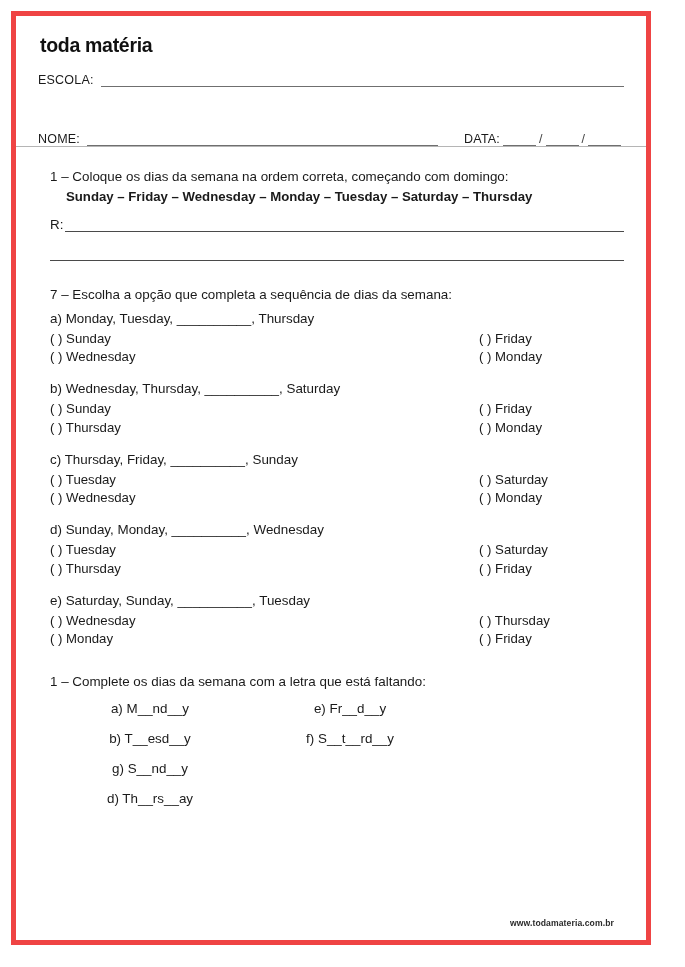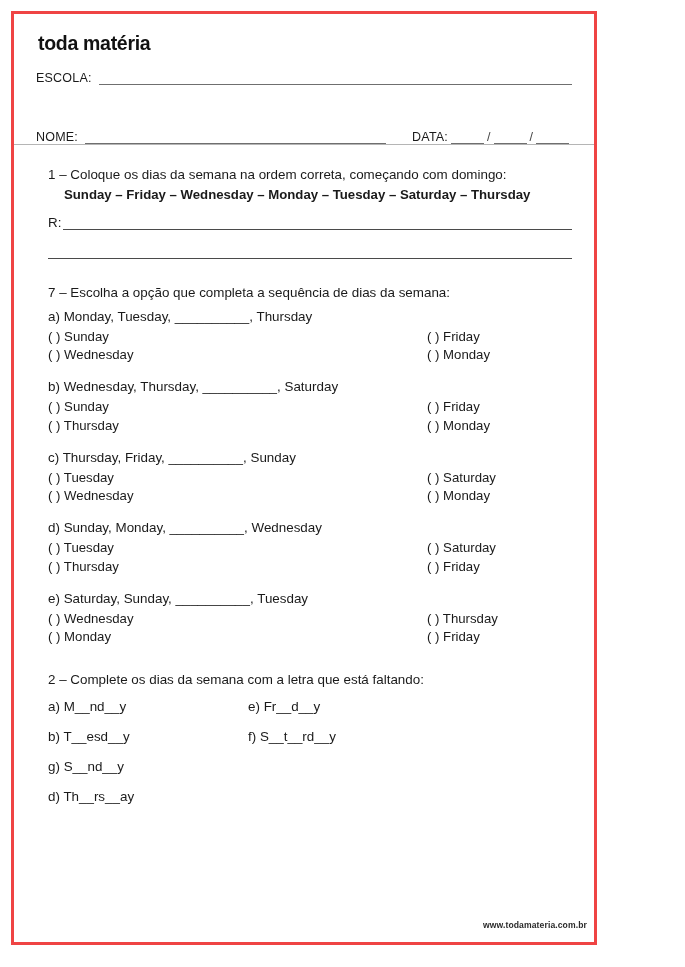--- a/index.html
+++ b/index.html
@@ -13,23 +13,23 @@
     font-family: "Liberation Sans", sans-serif;
     color: #1a1a1a;
     position: relative;
     overflow: hidden;
   }
 
   .page {
     position: absolute;
     left: 11px;
     top: 11px;
-    width: 586px;
+    width: 640px;
     height: 934px;
-    border: 3px solid #ef4444;
+    border: 5px solid #ef4444;
     box-sizing: border-box;
     background: #fff;
   }
 
   
   .header {
     border-bottom: 1px solid #b5b5b5;
     padding: 16px 22px 12px 22px;
     box-sizing: border-box;
     height: 131px;
@@ -148,31 +148,32 @@
   }
 
   
   .fill-grid {
     padding-left: 12px;
     margin-top: 12px;
   }
   .fill-row {
     display: flex;
     margin-bottom: 15px;
+    text-align: center;
   }
   .fill-cell {
     font-size: 13.4px;
     width: 200px;
     flex: 0 0 200px;
     white-space: nowrap;
   }
 
   .footer-url {
     position: absolute;
-    right: 7px;
+    right: 32px;
     bottom: 12px;
     font-size: 8.6px;
     font-weight: bold;
     color: #2b2b2b;
     letter-spacing: 0.1px;
   }
 </style>
 </head>
 <body>
 
@@ -283,21 +284,21 @@
           </div>
           <div class="opt-row">
             <span class="opt">( ) Monday</span>
             <span class="opt">( ) Friday</span>
           </div>
         </div>
       </div>
     </div>
 
     <div class="section">
-      <div class="section-head">2 – Complete os dias da semana com a letra que está faltando:</div>
+      <div class="section-head">1 – Complete os dias da semana com a letra que está faltando:</div>
       <div class="fill-grid">
         <div class="fill-row">
           <span class="fill-cell">a) M__nd__y</span>
           <span class="fill-cell">e) Fr__d__y</span>
         </div>
         <div class="fill-row">
           <span class="fill-cell">b) T__esd__y</span>
           <span class="fill-cell">f) S__t__rd__y</span>
         </div>
         <div class="fill-row">

